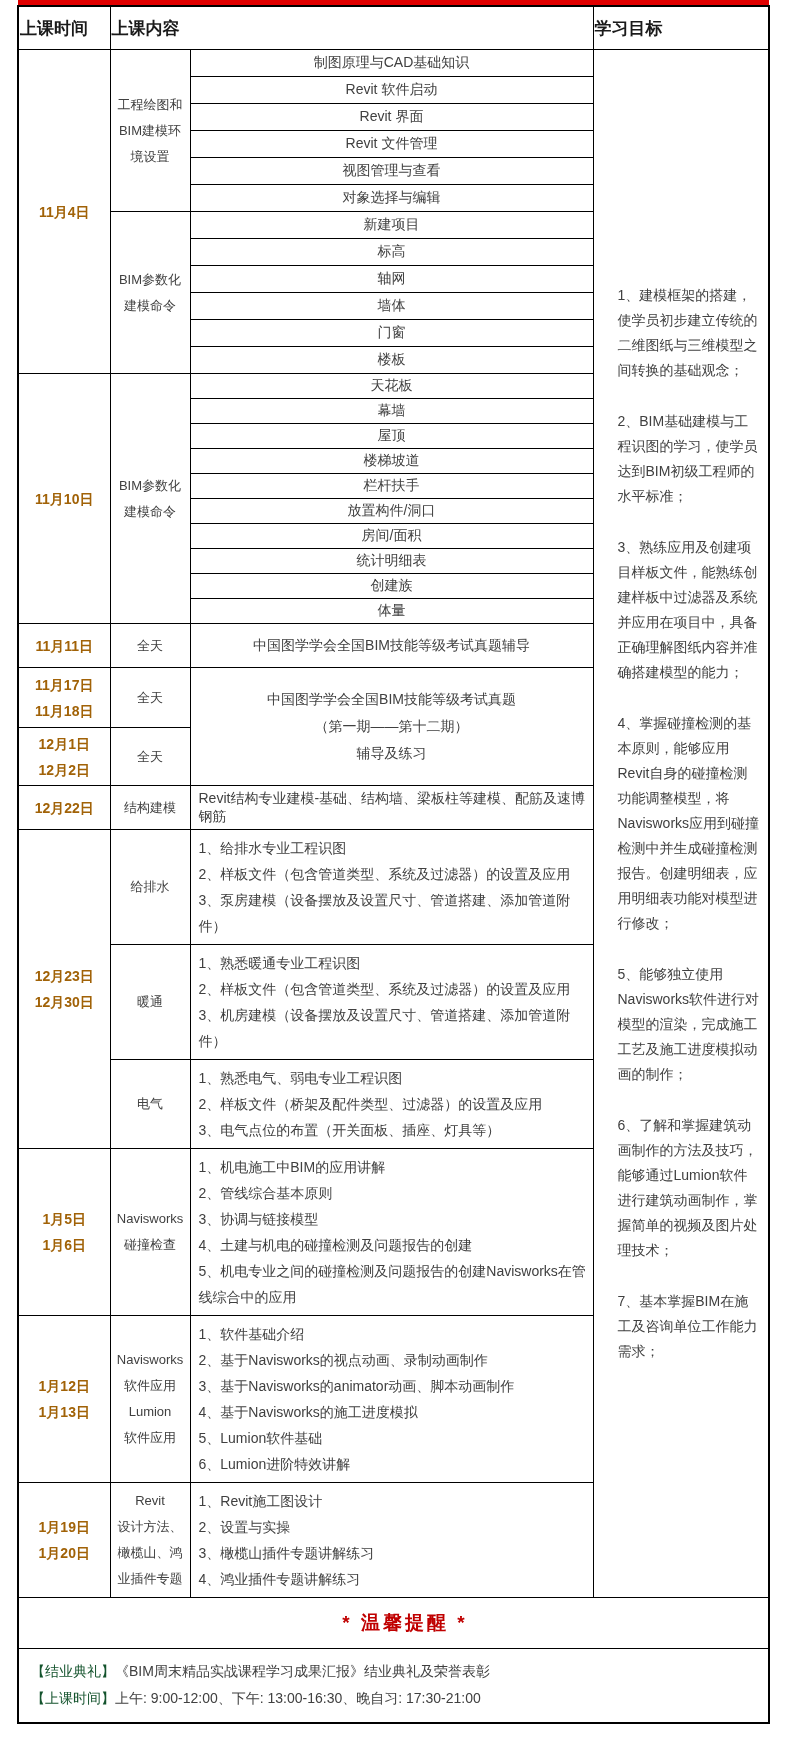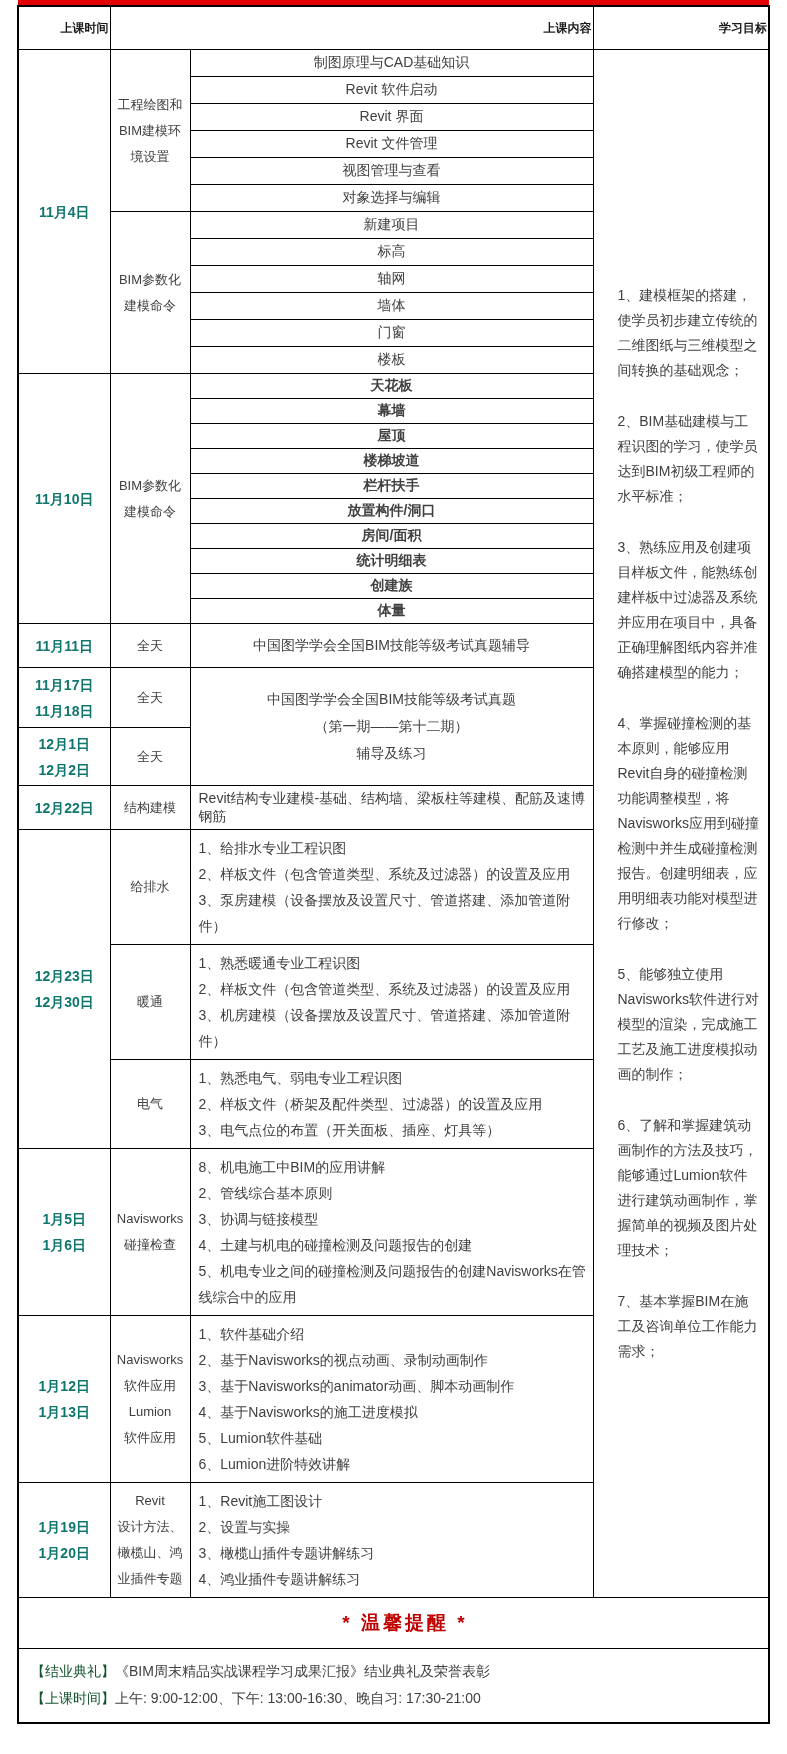--- a/index.html
+++ b/index.html
@@ -32,48 +32,48 @@
     border-collapse:collapse;
     table-layout:fixed;
     border:2px solid #000;
   }
   th, td {
     border:1px solid #000;
     font-size:14px;
     overflow-wrap:break-word;
   }
   th {
-    font-size:12px;
+    font-size:17px;
     font-weight:bold;
     color:#1a1a1a;
     height:40px;
-    text-align:right;
+    text-align:left;
   }
   td.date {
-    color:#0f766e;
+    color:#a16207;
     font-weight:bold;
     text-align:center;
     vertical-align:middle;
     white-space:pre-line;
     line-height:26px;
   }
   td.cat {
     text-align:center;
     vertical-align:middle;
     white-space:pre-line;
     line-height:26px;
     font-size:13px;
     padding:0 2px;
   }
   td.item-c {
     text-align:center;
     height:26px;
     padding:0 4px;
   }
-  tr.r24 td.item-c { height:24px;font-weight:bold; }
+  tr.r24 td.item-c { height:24px; }
   td.content-c {
     text-align:center;
     vertical-align:middle;
     white-space:pre-line;
     line-height:27px;
     padding:0 4px;
   }
   td.list-cell {
     text-align:left;
     vertical-align:middle;
@@ -271,21 +271,21 @@
           <div>3、电气点位的布置（开关面板、插座、灯具等）</div>
         </td>
       </tr>
 
       <tr style="height:142px">
         <td class="date">1月5日
 1月6日</td>
         <td class="cat">Navisworks
 碰撞检查</td>
         <td class="list-cell">
-          <div>8、机电施工中BIM的应用讲解</div>
+          <div>1、机电施工中BIM的应用讲解</div>
           <div>2、管线综合基本原则</div>
           <div>3、协调与链接模型</div>
           <div>4、土建与机电的碰撞检测及问题报告的创建</div>
           <div>5、机电专业之间的碰撞检测及问题报告的创建Navisworks在管线综合中的应用</div>
         </td>
       </tr>
 
       <tr style="height:132px">
         <td class="date">1月12日
 1月13日</td>

